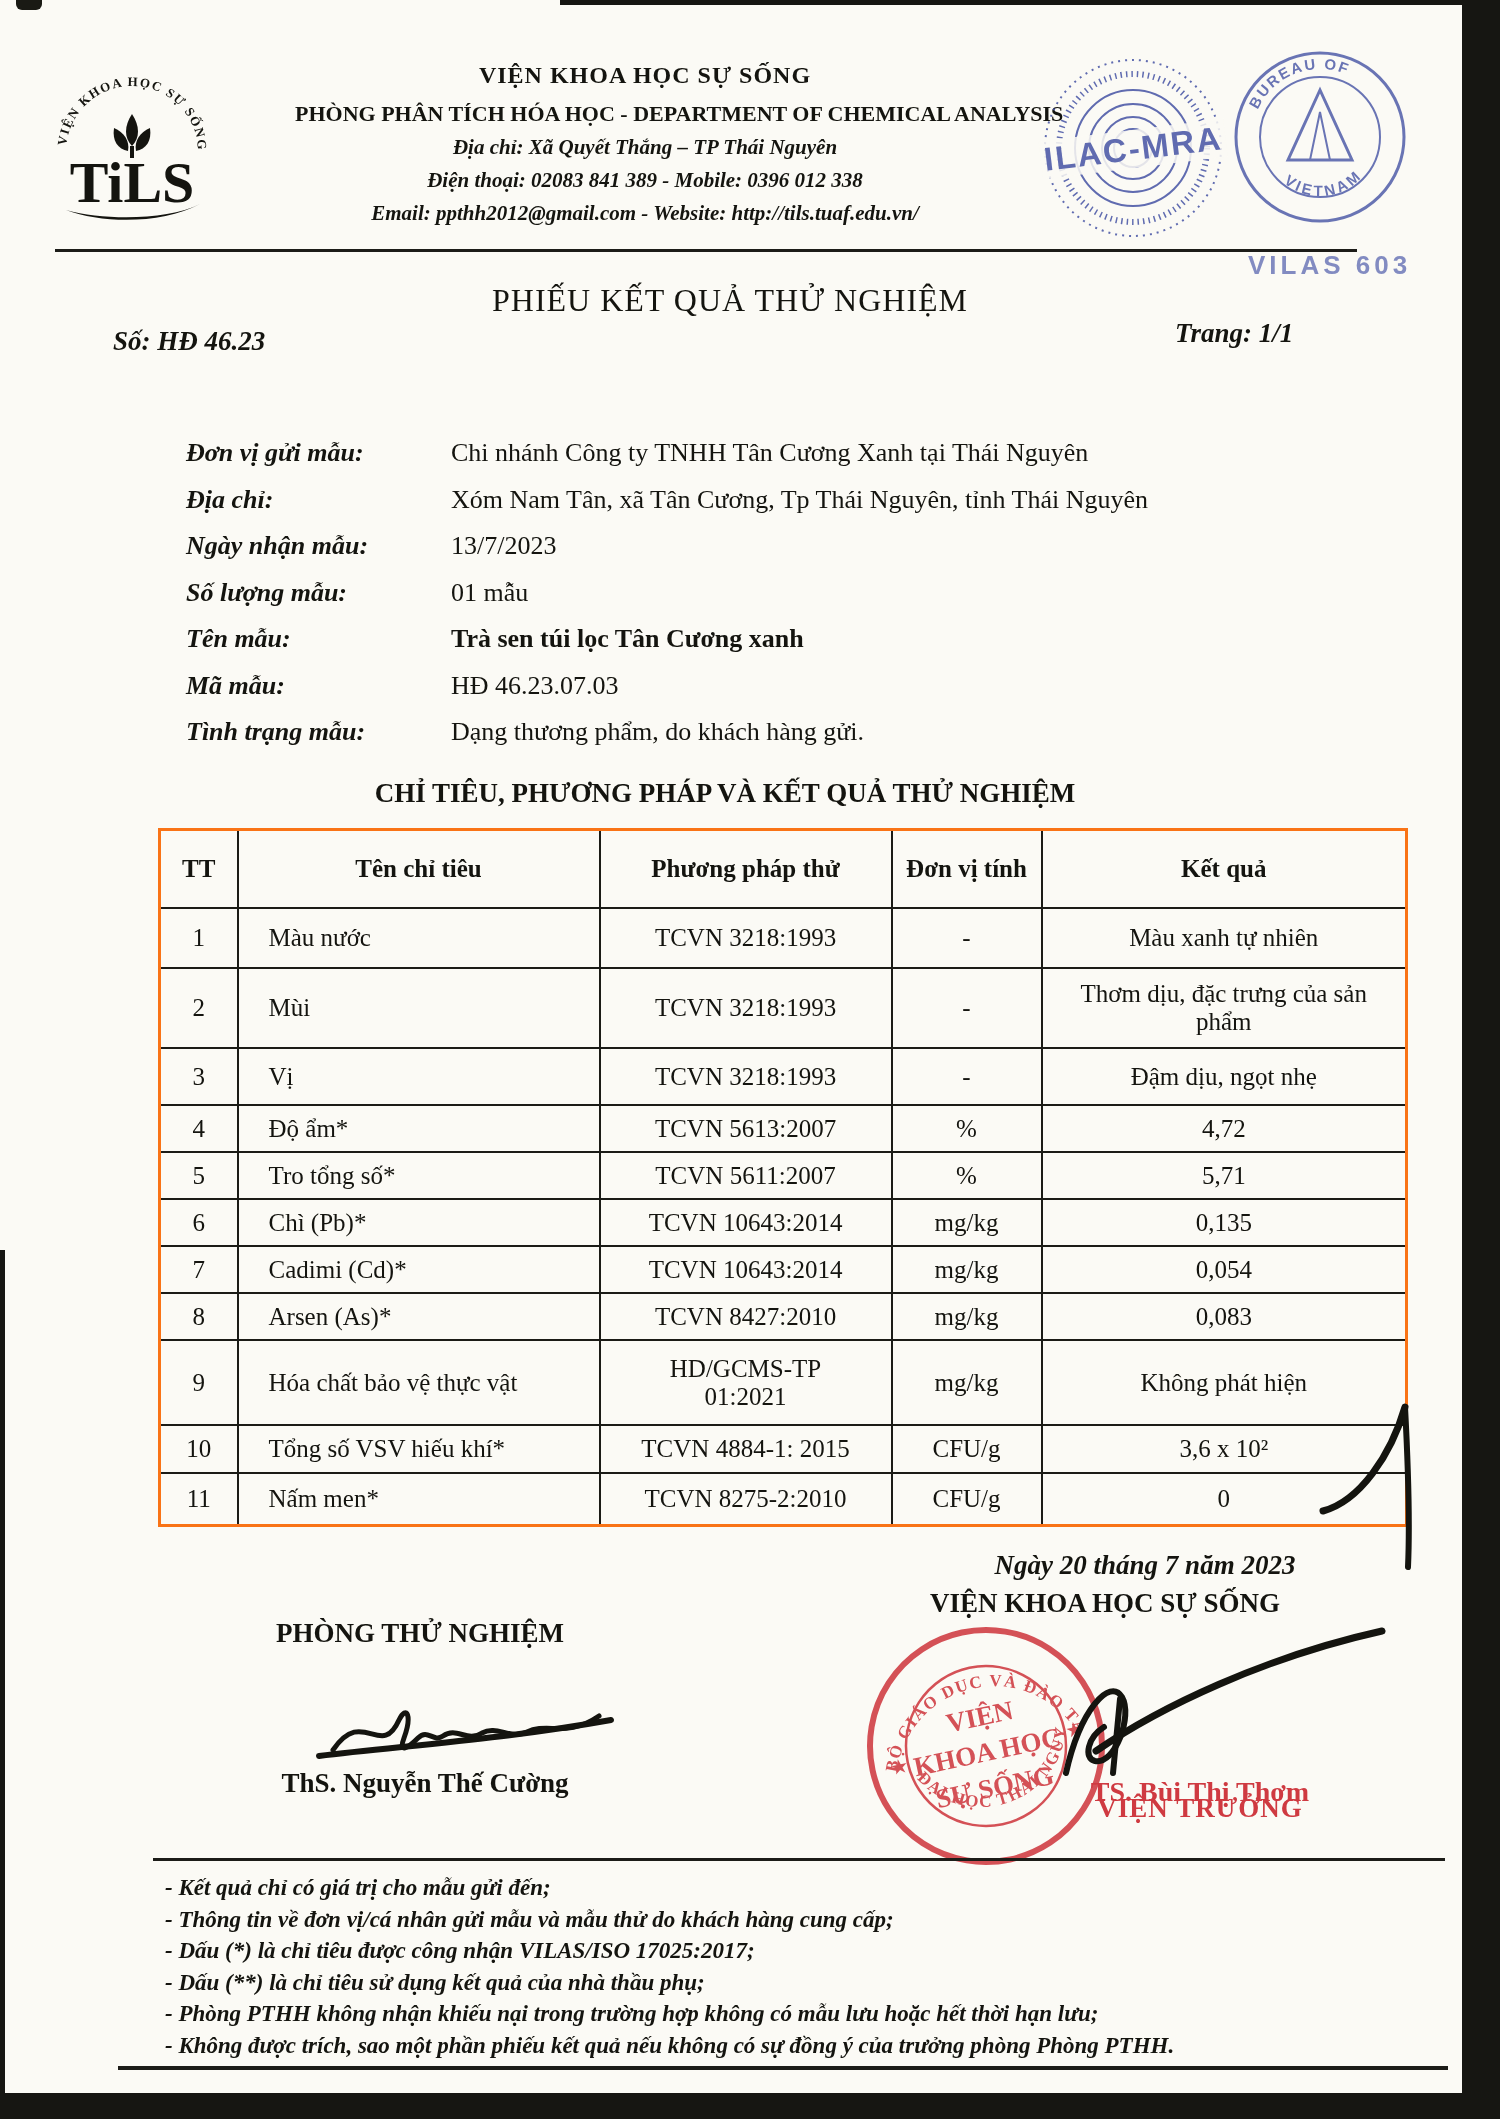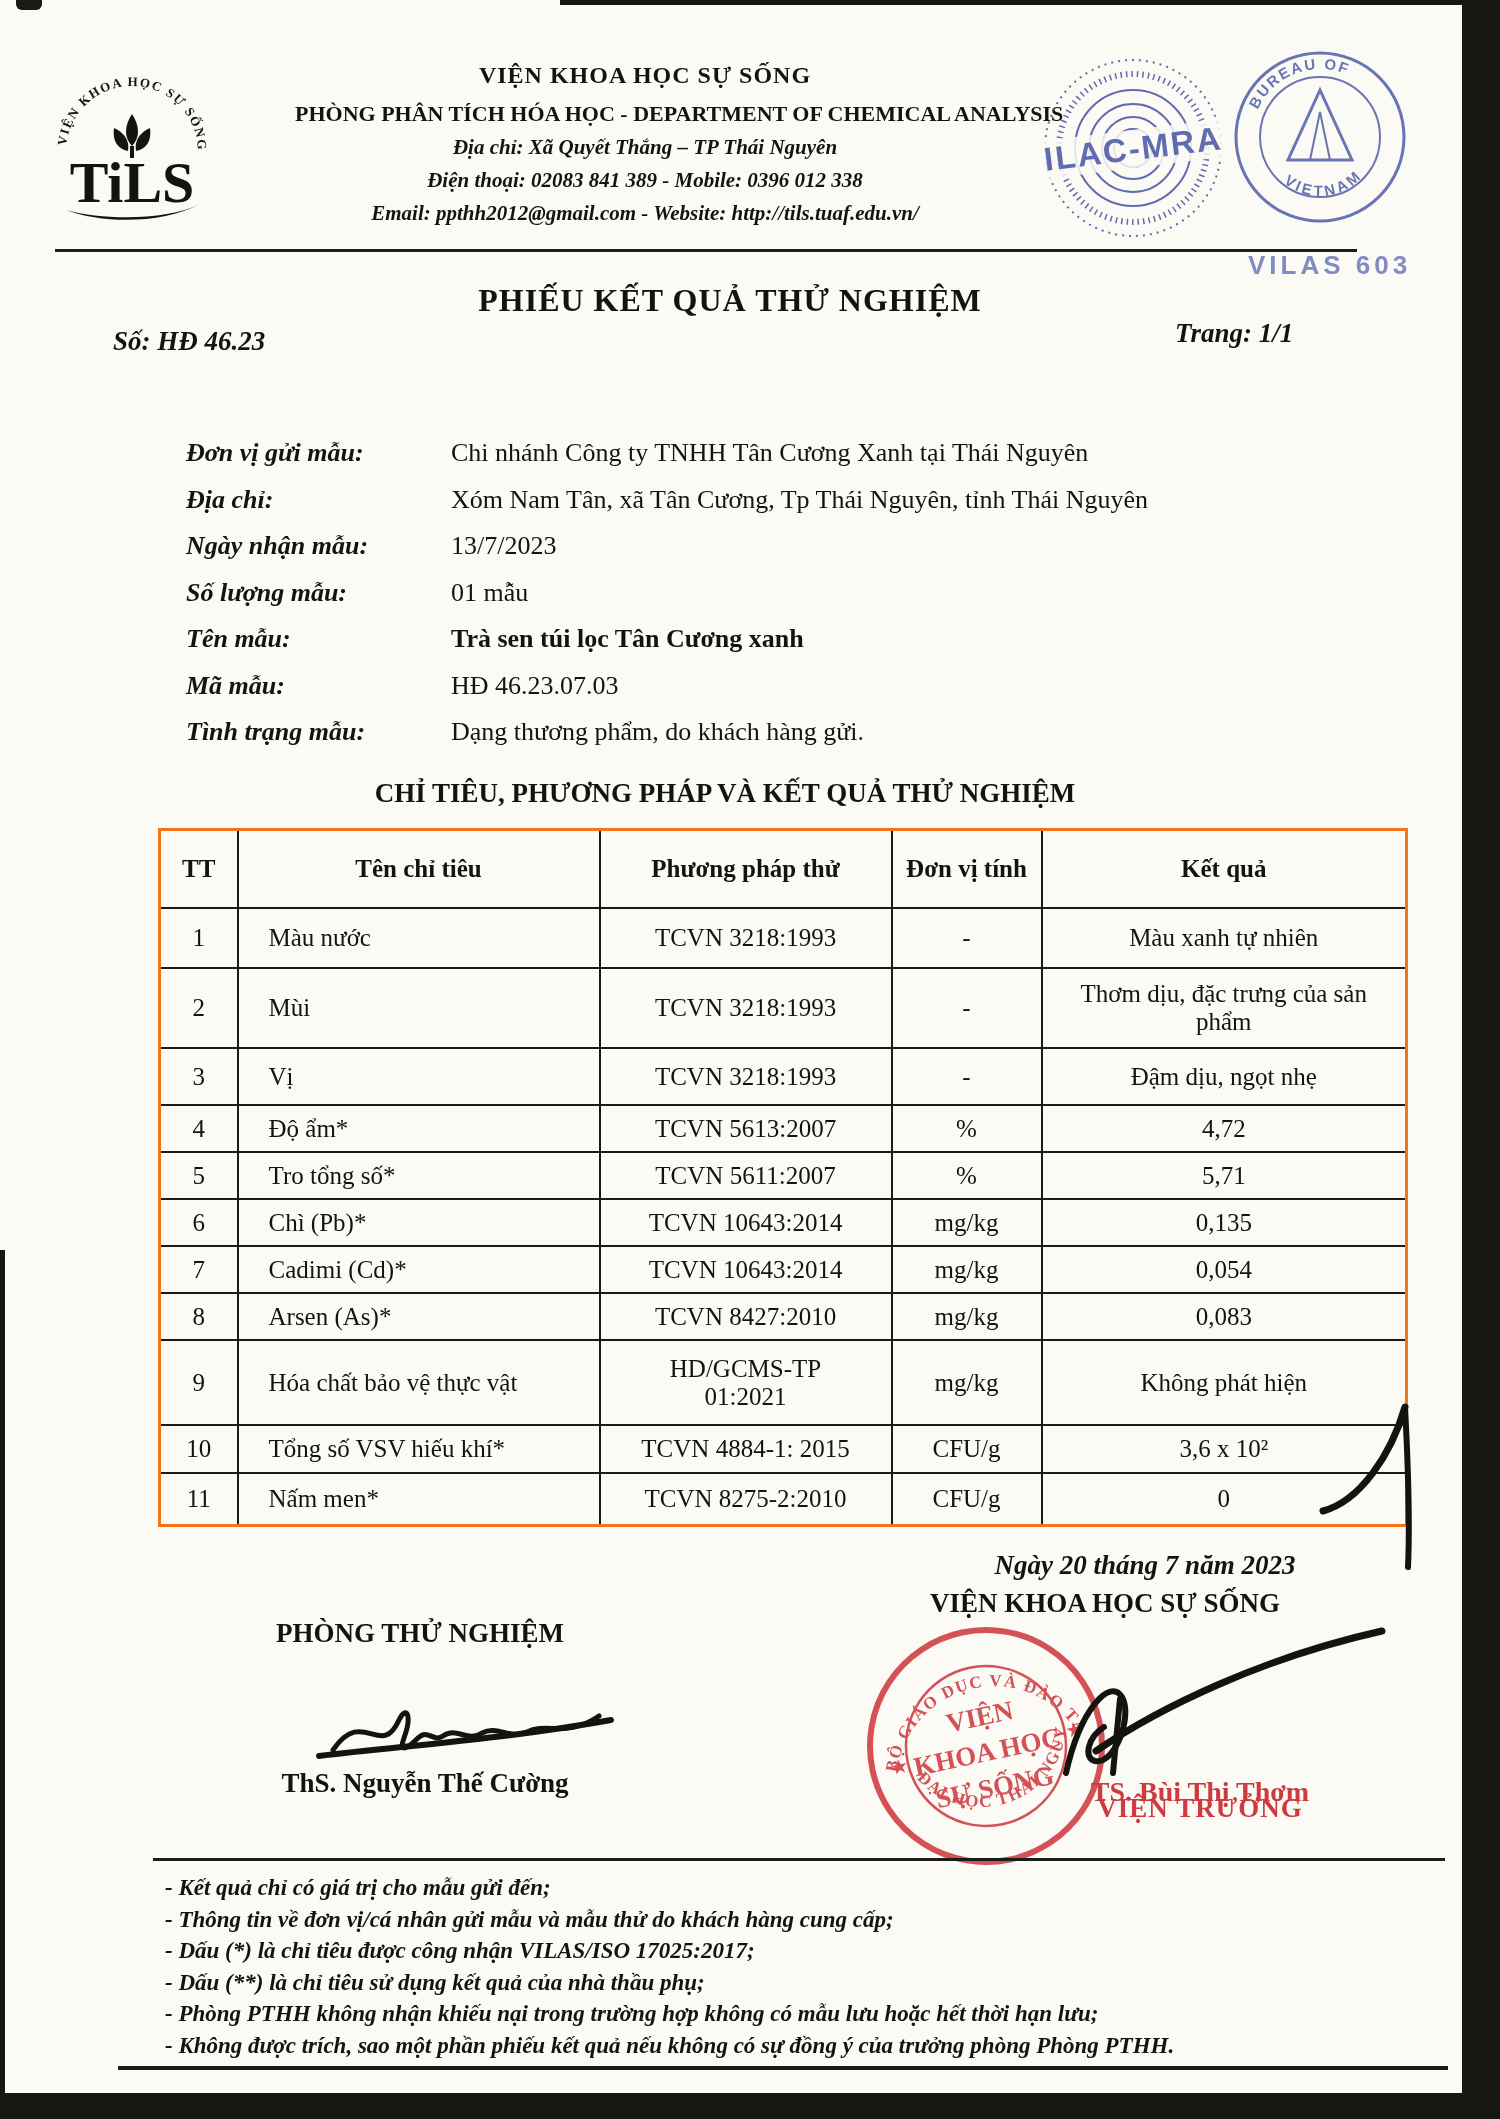--- a/index.html
+++ b/index.html
@@ -20,21 +20,21 @@
   .inst{font-size:24px;font-weight:bold;letter-spacing:1px;}
   .dept{font-size:22px;font-weight:bold;margin-top:12px;white-space:nowrap;}
   .contact{font-size:21px;font-weight:bold;font-style:italic;margin-top:8px;}
   .head-rule{position:absolute;left:55px;top:249px;width:1302px;height:3px;background:#1c1c18;}
   .stamp-ilac{position:absolute;left:1028px;top:48px;width:210px;height:205px;opacity:.85;}
   .stamp-bureau{position:absolute;left:1230px;top:42px;width:180px;height:185px;opacity:.8;}
   .vilas{position:absolute;left:1248px;top:250px;width:170px;font-size:26px;font-weight:bold;color:#5a67b0;letter-spacing:4px;opacity:.75;font-family:"Liberation Sans",sans-serif;}
 
   
   .doc-no{position:absolute;left:113px;top:326px;font-size:27px;font-weight:bold;font-style:italic;}
-  .doc-title{position:absolute;left:380px;top:282px;width:700px;text-align:center;font-size:32px;font-weight:bold;letter-spacing:1px;}
+  .doc-title{position:absolute;left:380px;top:282px;width:700px;text-align:center;font-size:32px;font-weight:normal;letter-spacing:1px;}
   .page-no{position:absolute;left:1175px;top:318px;font-size:27px;font-style:italic;font-weight:bold;}
 
   
   .info{position:absolute;left:186px;top:438px;width:1180px;}
   .info-row{display:flex;min-height:46.5px;align-items:baseline;}
   .info-label{width:265px;font-weight:bold;font-style:italic;font-size:26px;flex:none;}
   .info-value{font-size:26px;}
   .info-row.bold-val .info-value{font-weight:bold;}
 
   

